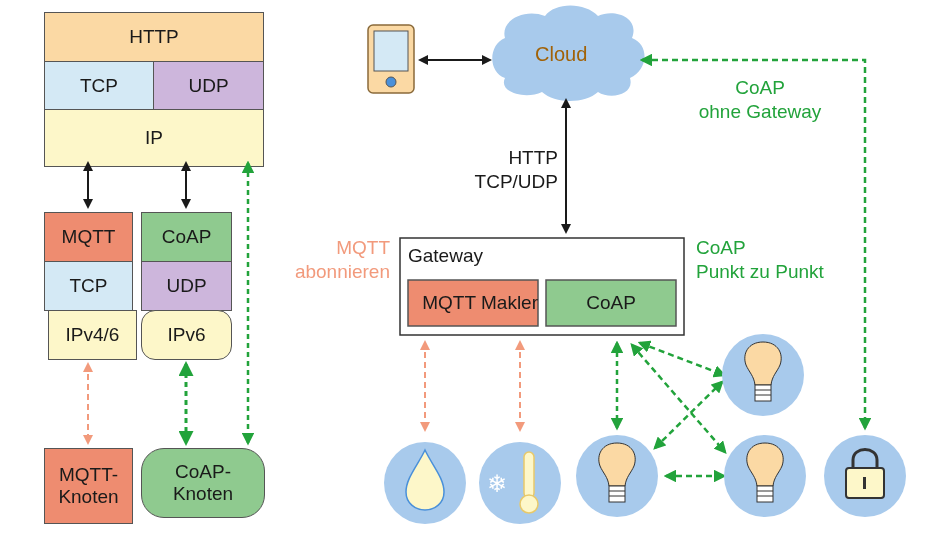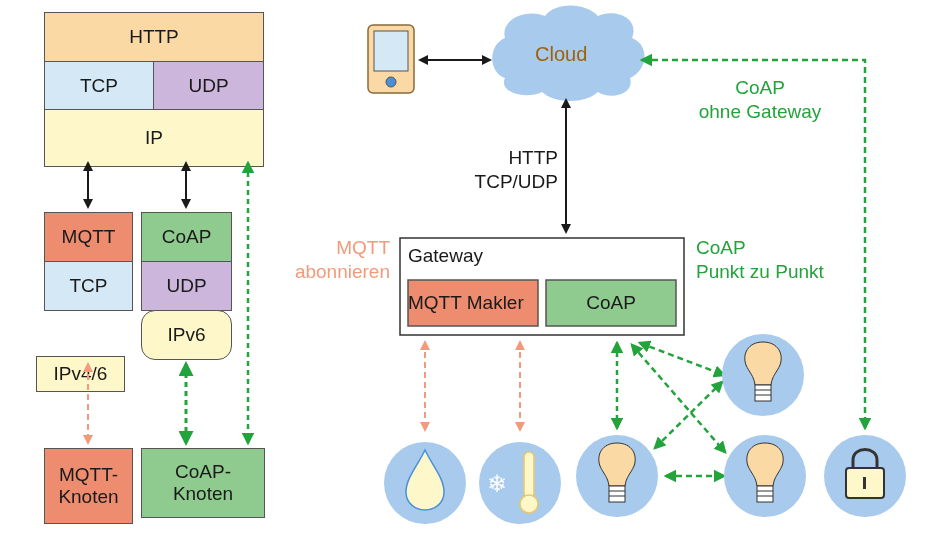--- a/index.html
+++ b/index.html
@@ -14,31 +14,31 @@
 </head>
 <body>
 
 <div class="box" style="left:44px;top:12px;width:220px;height:50px;background:#fbd9a4;">HTTP</div>
 <div class="box" style="left:44px;top:61px;width:110px;height:49px;background:#d4e9f5;">TCP</div>
 <div class="box" style="left:153px;top:61px;width:111px;height:49px;background:#cdb6dc;">UDP</div>
 <div class="box" style="left:44px;top:109px;width:220px;height:58px;background:#fdf7c9;">IP</div>
 
 <div class="box" style="left:44px;top:212px;width:89px;height:50px;background:#ee8c70;">MQTT</div>
 <div class="box" style="left:44px;top:261px;width:89px;height:50px;background:#d4e9f5;">TCP</div>
-<div class="box" style="left:36px;top:310px;width:89px;height:36px;background:#fdf7c9;margin-top:46px;">IPv4/6</div>
+<div class="box" style="left:48px;top:310px;width:89px;height:50px;background:#fdf7c9;">IPv4/6</div>
 
 <div class="box" style="left:141px;top:212px;width:91px;height:50px;background:#8fca8f;">CoAP</div>
 <div class="box" style="left:141px;top:261px;width:91px;height:50px;background:#cdb6dc;">UDP</div>
 <div class="box" style="left:141px;top:310px;width:91px;height:50px;background:#fdf7c9;border-radius:14px;">IPv6</div>
 
 <div class="box" style="left:44px;top:448px;width:89px;height:76px;background:#ee8c70;flex-direction:column;">
   <span>MQTT-</span>
   <span>Knoten</span>
 </div>
-<div class="box" style="left:141px;top:448px;width:124px;height:70px;background:#8fca8f;flex-direction:column;">
+<div class="box" style="left:141px;top:448px;width:124px;height:70px;background:#8fca8f;flex-direction:column;border-radius:23px;">
   <span>CoAP-</span>
   <span>Knoten</span>
 </div>
 
 <svg class="overlay" width="950" height="534" viewBox="0 0 950 534">
   <defs>
     <marker id="ab" viewBox="0 0 10 10" refX="8" refY="5" markerWidth="5" markerHeight="5" orient="auto-start-reverse">
         <path d="M0,0 L10,5 L0,10 z" fill="#1a1a1a"></path>
       </marker>
     <marker id="ag" viewBox="0 0 10 10" refX="8" refY="5" markerWidth="5" markerHeight="5" orient="auto-start-reverse">
@@ -124,21 +124,21 @@
 <div class="lbl" style="left:535px;top:42px;font-size:20px;color:#a16207;">Cloud</div>
 <div class="lbl" style="left:470px;top:146px;width:88px;text-align:right;color:#1a1a1a;">
   <div>HTTP</div>
   <div>TCP/UDP</div>
 </div>
 <div class="lbl" style="left:680px;top:76px;width:160px;text-align:center;color:#22a33b;">
   <div>CoAP</div>
   <div>ohne Gateway</div>
 </div>
 <div class="lbl" style="left:408px;top:244px;color:#1a1a1a;">Gateway</div>
-<div class="lbl" style="left:408px;top:291px;width:130px;text-align:left;color:#1a1a1a;">MQTT Makler</div>
+<div class="lbl" style="left:408px;top:291px;width:130px;text-align:right;color:#1a1a1a;">MQTT Makler</div>
 <div class="lbl" style="left:546px;top:291px;width:130px;text-align:center;color:#1a1a1a;">CoAP</div>
 <div class="lbl" style="left:270px;top:236px;width:120px;text-align:right;color:#f29a7c;">
   <div>MQTT</div>
   <div>abonnieren</div>
 </div>
 <div class="lbl" style="left:696px;top:236px;color:#22a33b;">
   <div>CoAP</div>
   <div>Punkt zu Punkt</div>
 </div>
 

